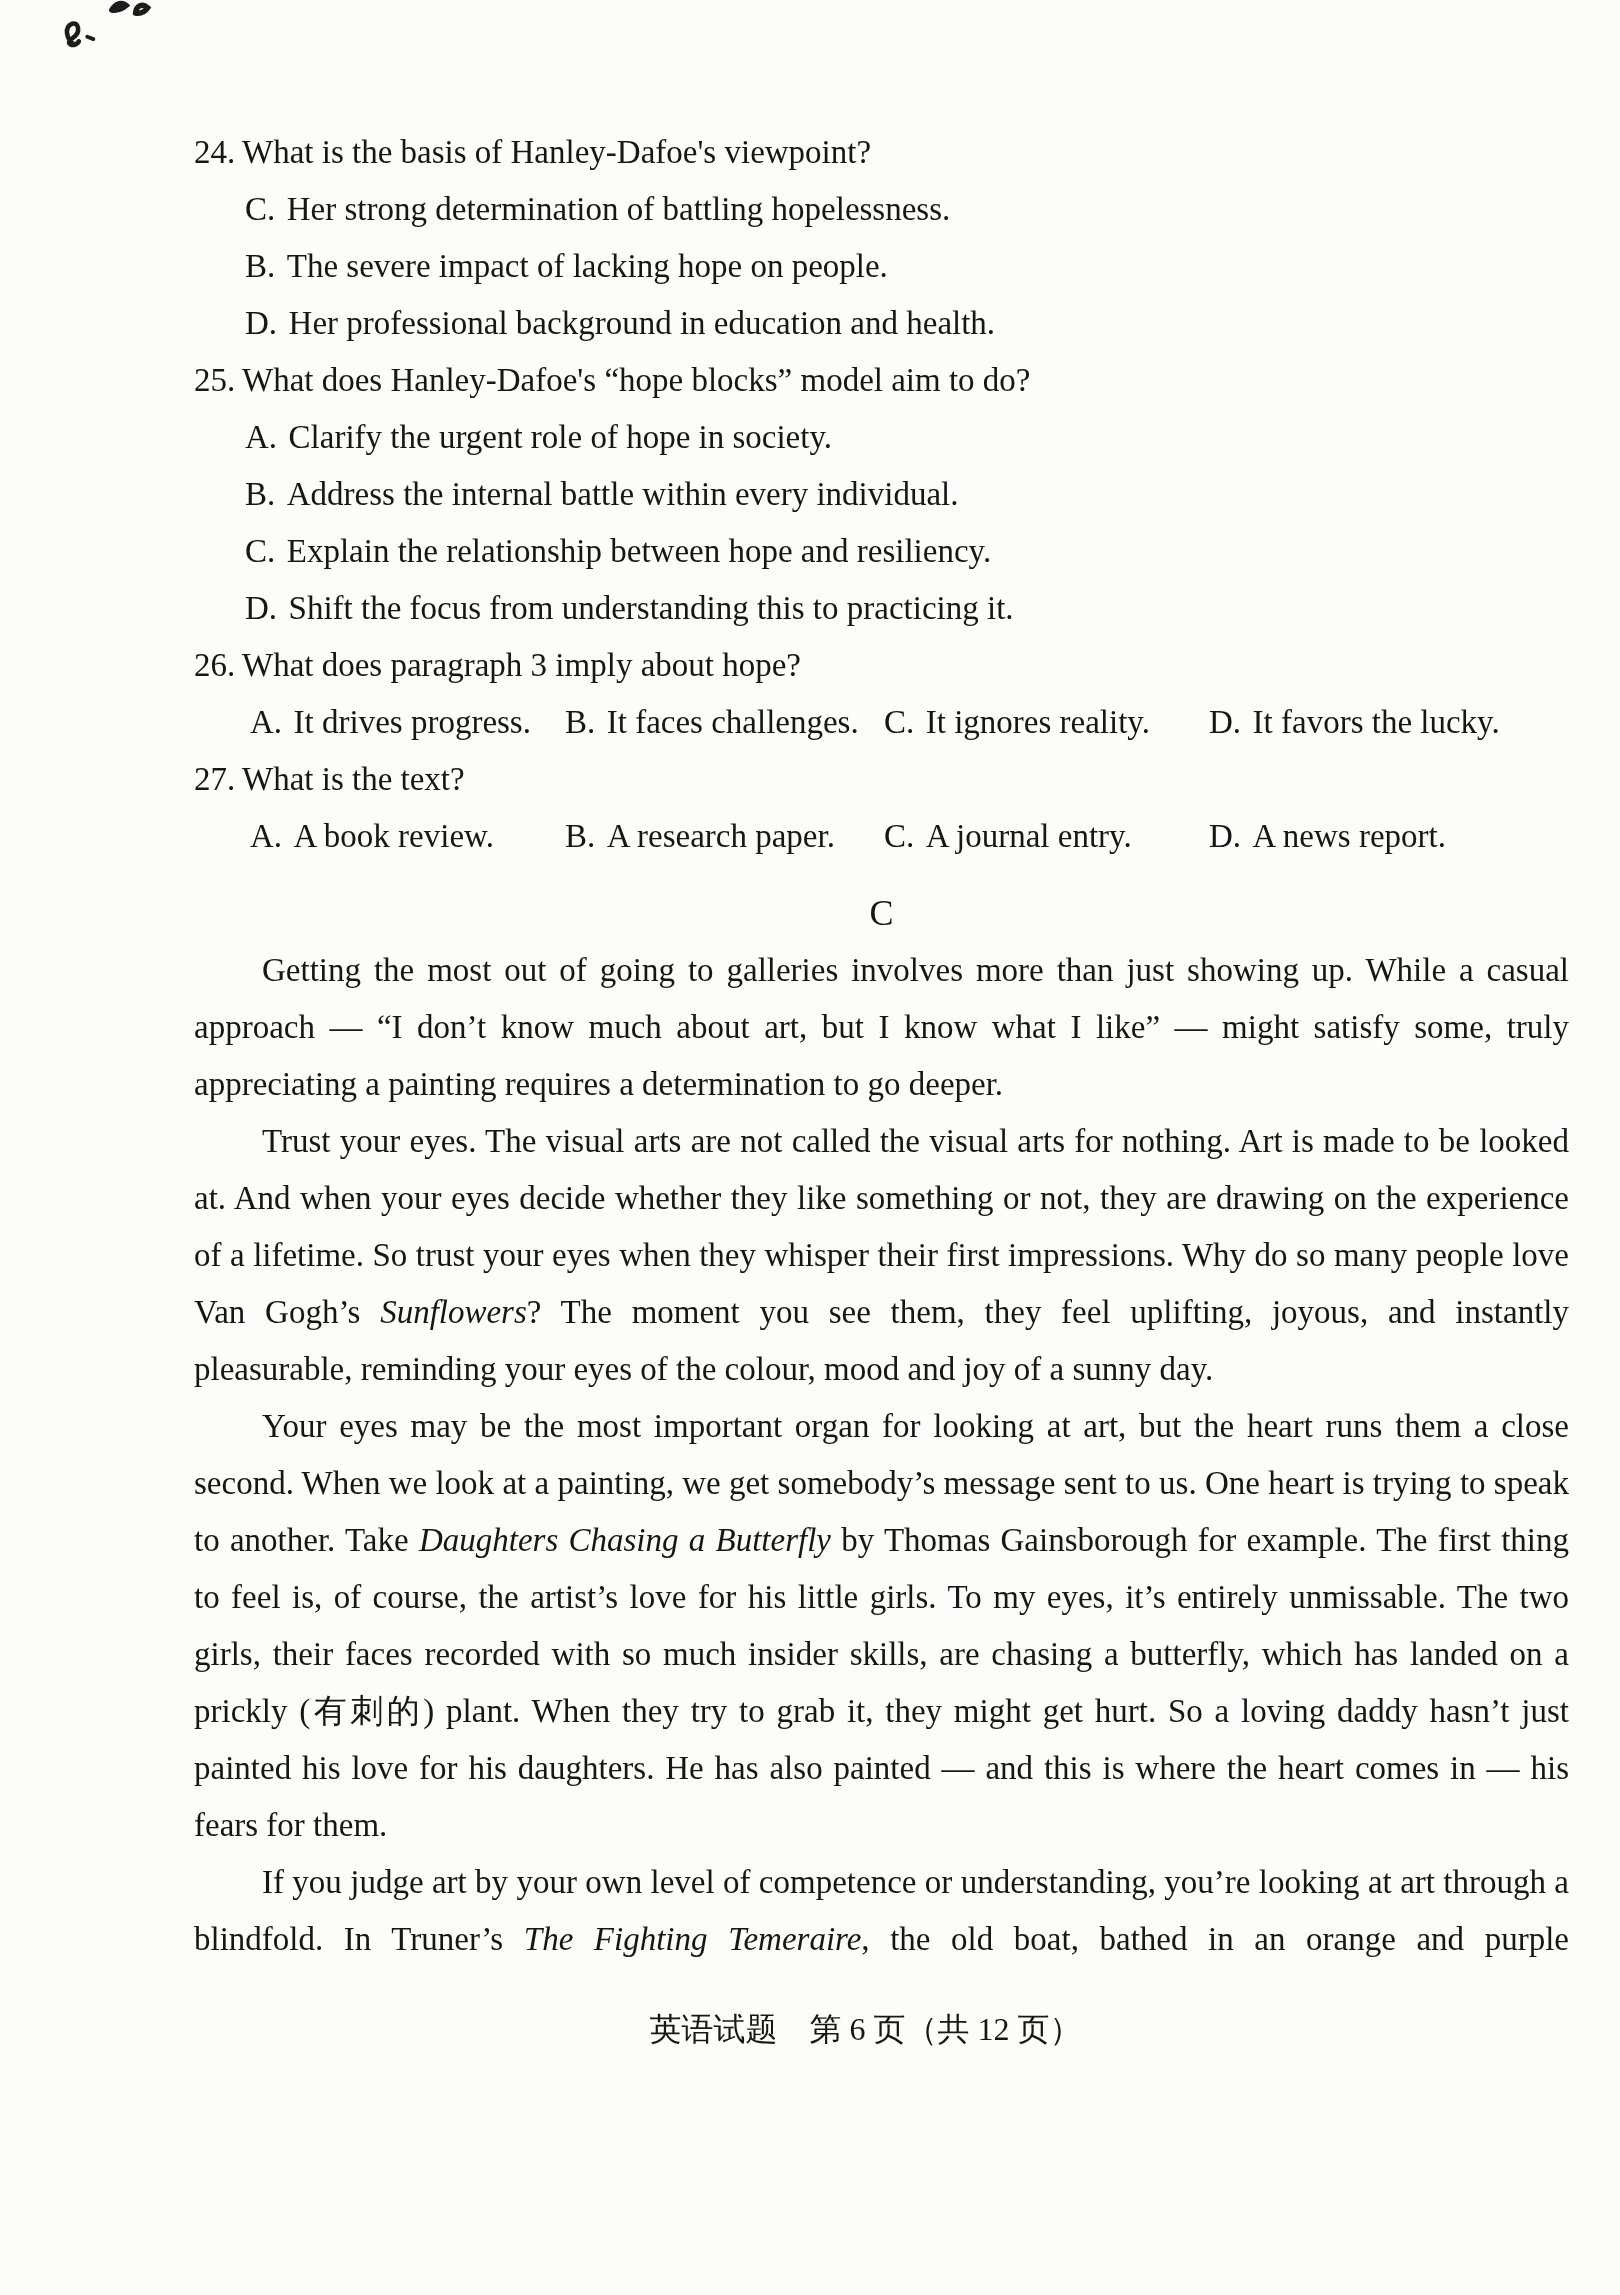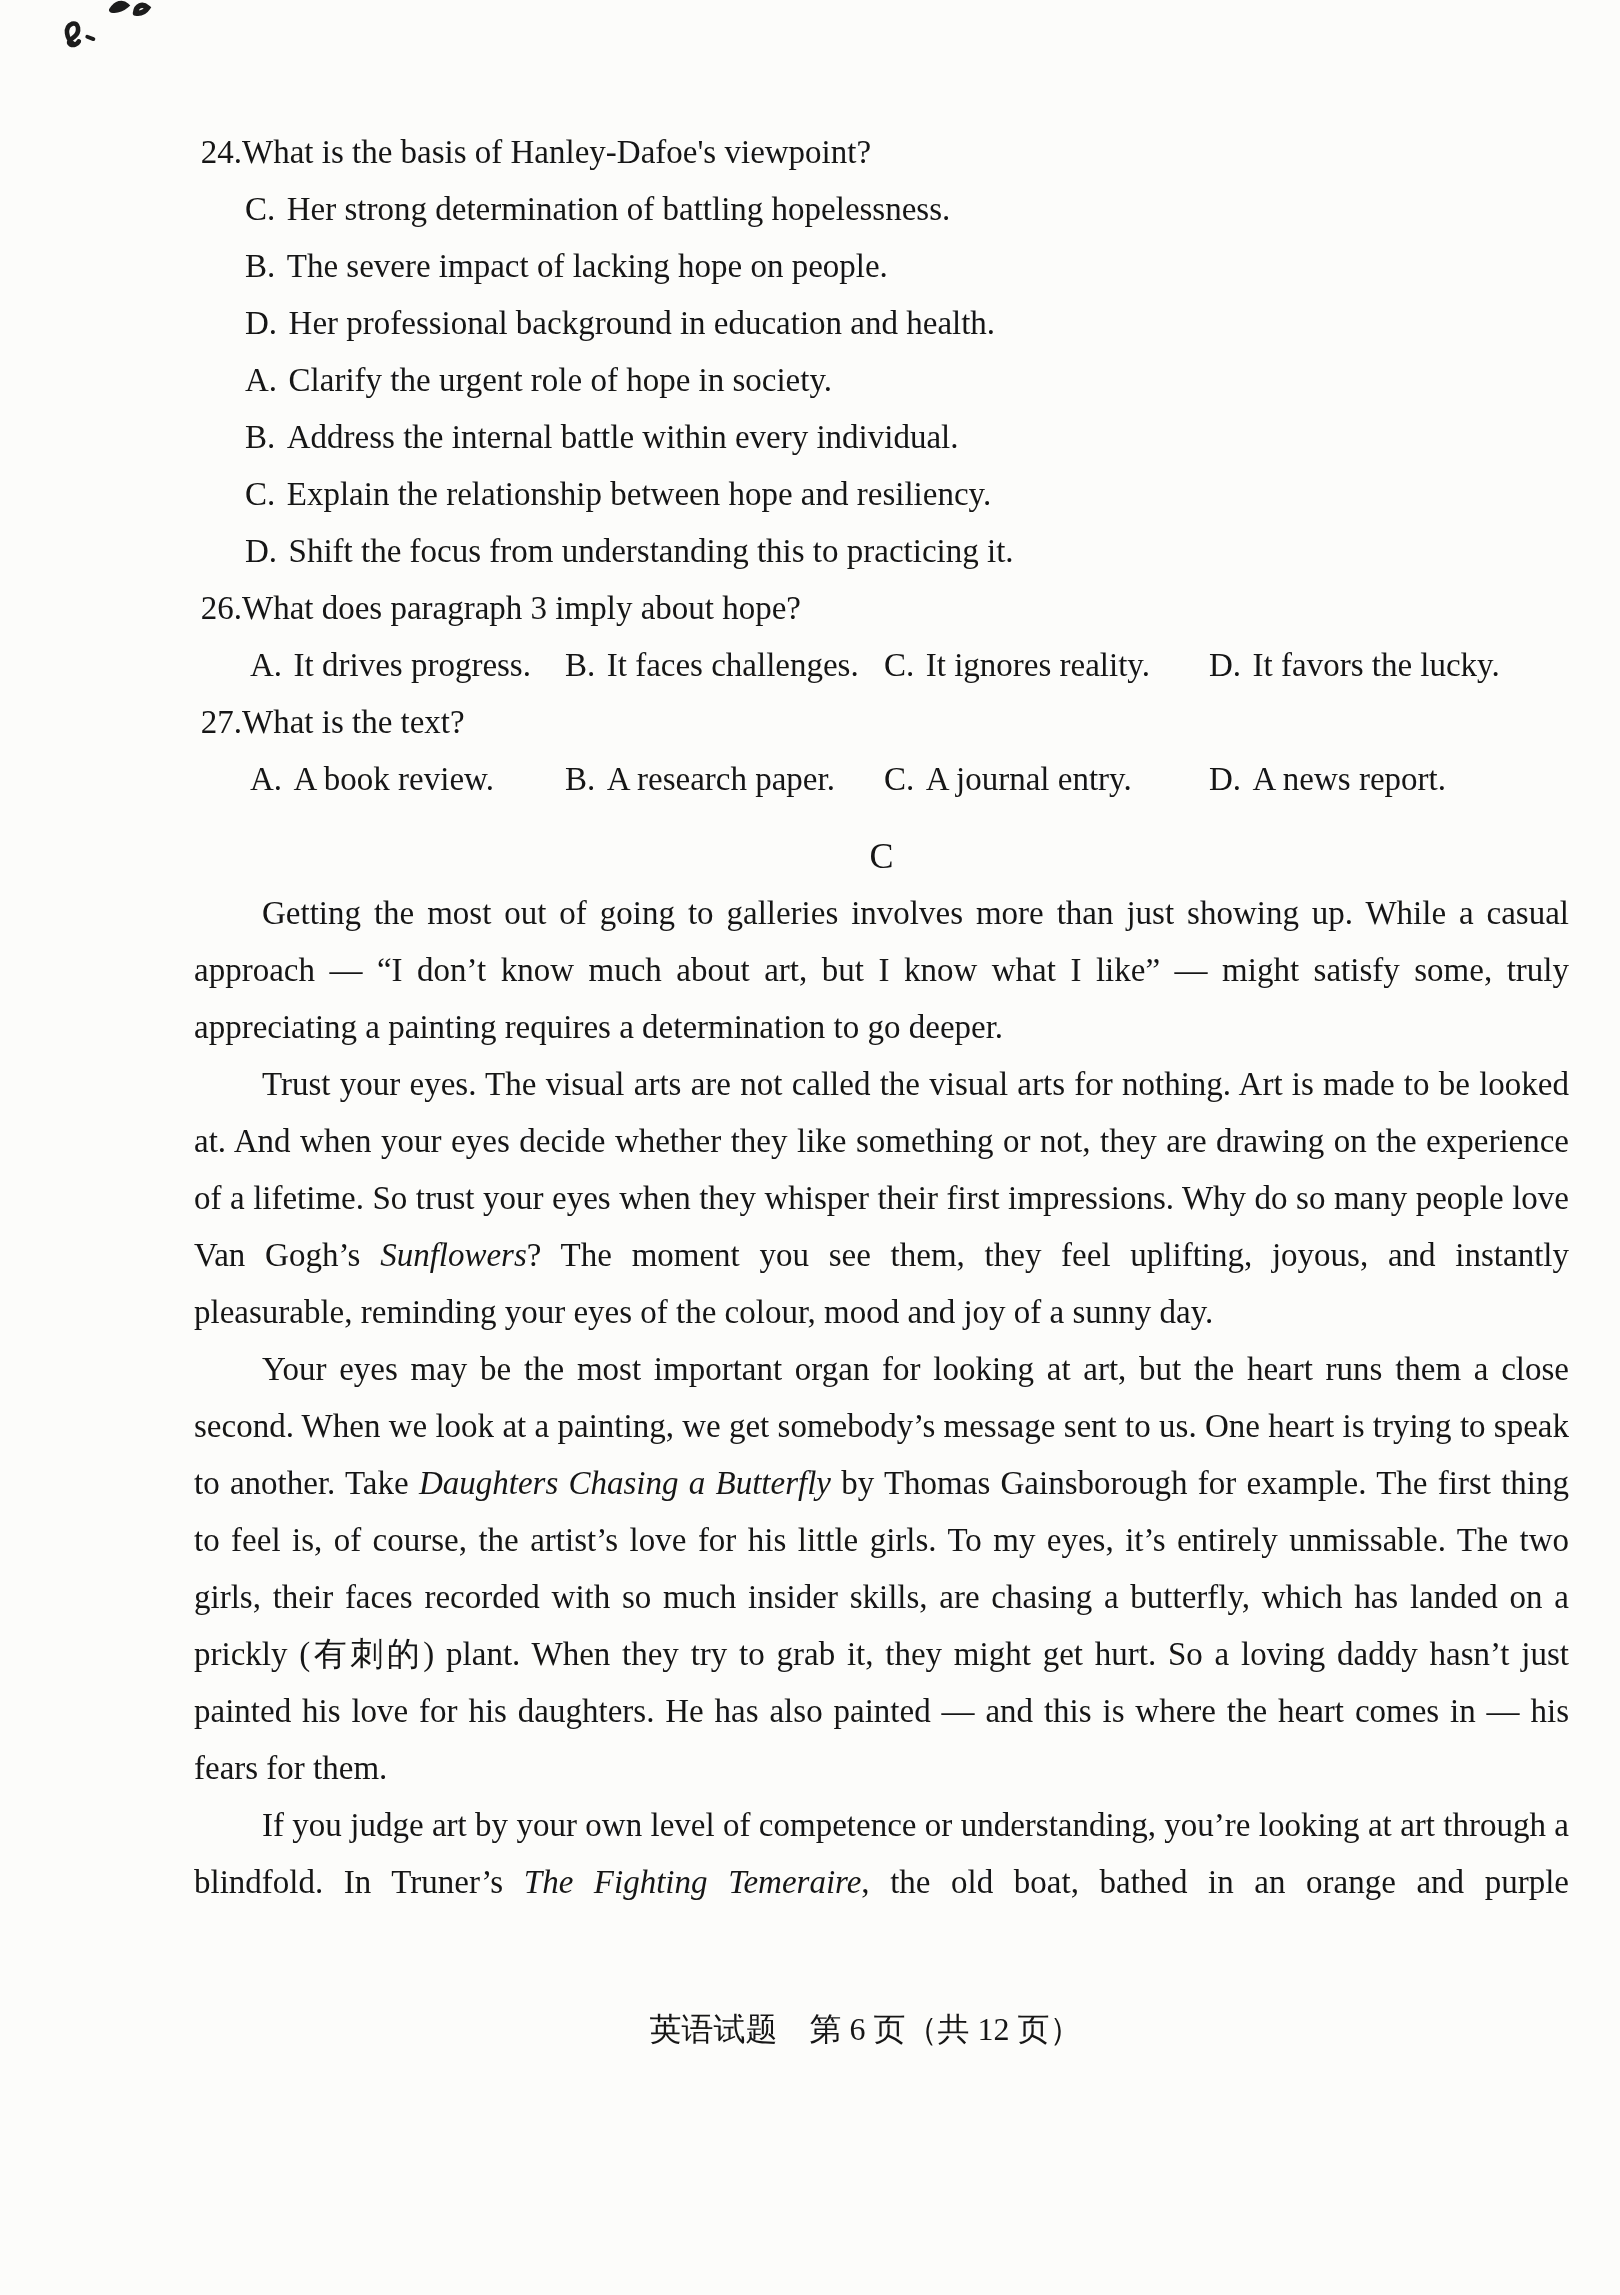--- a/index.html
+++ b/index.html
@@ -23,21 +23,21 @@
   }
   .content {
     position: absolute;
     left: 194px;
     top: 124px;
     width: 1375px;
     font-size: 33px;
     line-height: 57px;
   }
   .q-line { white-space: nowrap; }
-  .q-num { display: inline-block; min-width: 48px; text-align: right; }
+  .q-num { display: inline-block; min-width: 48px; }
   .opt { padding-left: 51px; white-space: nowrap; }
   .opt-label { margin-right: 11.5px; }
   .opt-row { position: relative; height: 57px; font-family: Liberation Serif, serif; }
   .opt-slot { position: absolute; top: 0; white-space: nowrap; }
   .opt-slot.c0 { left: 56px; }
   .opt-slot.c1 { left: 371px; }
   .opt-slot.c2 { left: 690px; text-align: right; }
   .opt-slot.c3 { left: 1015px; }
   .passage-heading {
     margin: 20px 0 0 0;
@@ -87,20 +87,23 @@
       </div>
       <div class="opt">
         <span class="opt-label">B.</span><span><span>The severe impact of lacking hope on people.</span></span>
       </div>
       <div class="opt">
         <span class="opt-label">D.</span><span><span>Her professional background in education and health.</span></span>
       </div>
     </section>
 
     <section>
+      <div class="q-line">
+        <span class="q-num">25.</span><span>What does Hanley-Dafoe's “hope blocks” model aim to do?</span>
+      </div>
       <div class="opt">
         <span class="opt-label">A.</span><span><span>Clarify the urgent role of hope in society.</span></span>
       </div>
       <div class="opt">
         <span class="opt-label">B.</span><span><span>Address the internal battle within every individual.</span></span>
       </div>
       <div class="opt">
         <span class="opt-label">C.</span><span><span>Explain the relationship between hope and resiliency.</span></span>
       </div>
       <div class="opt">

